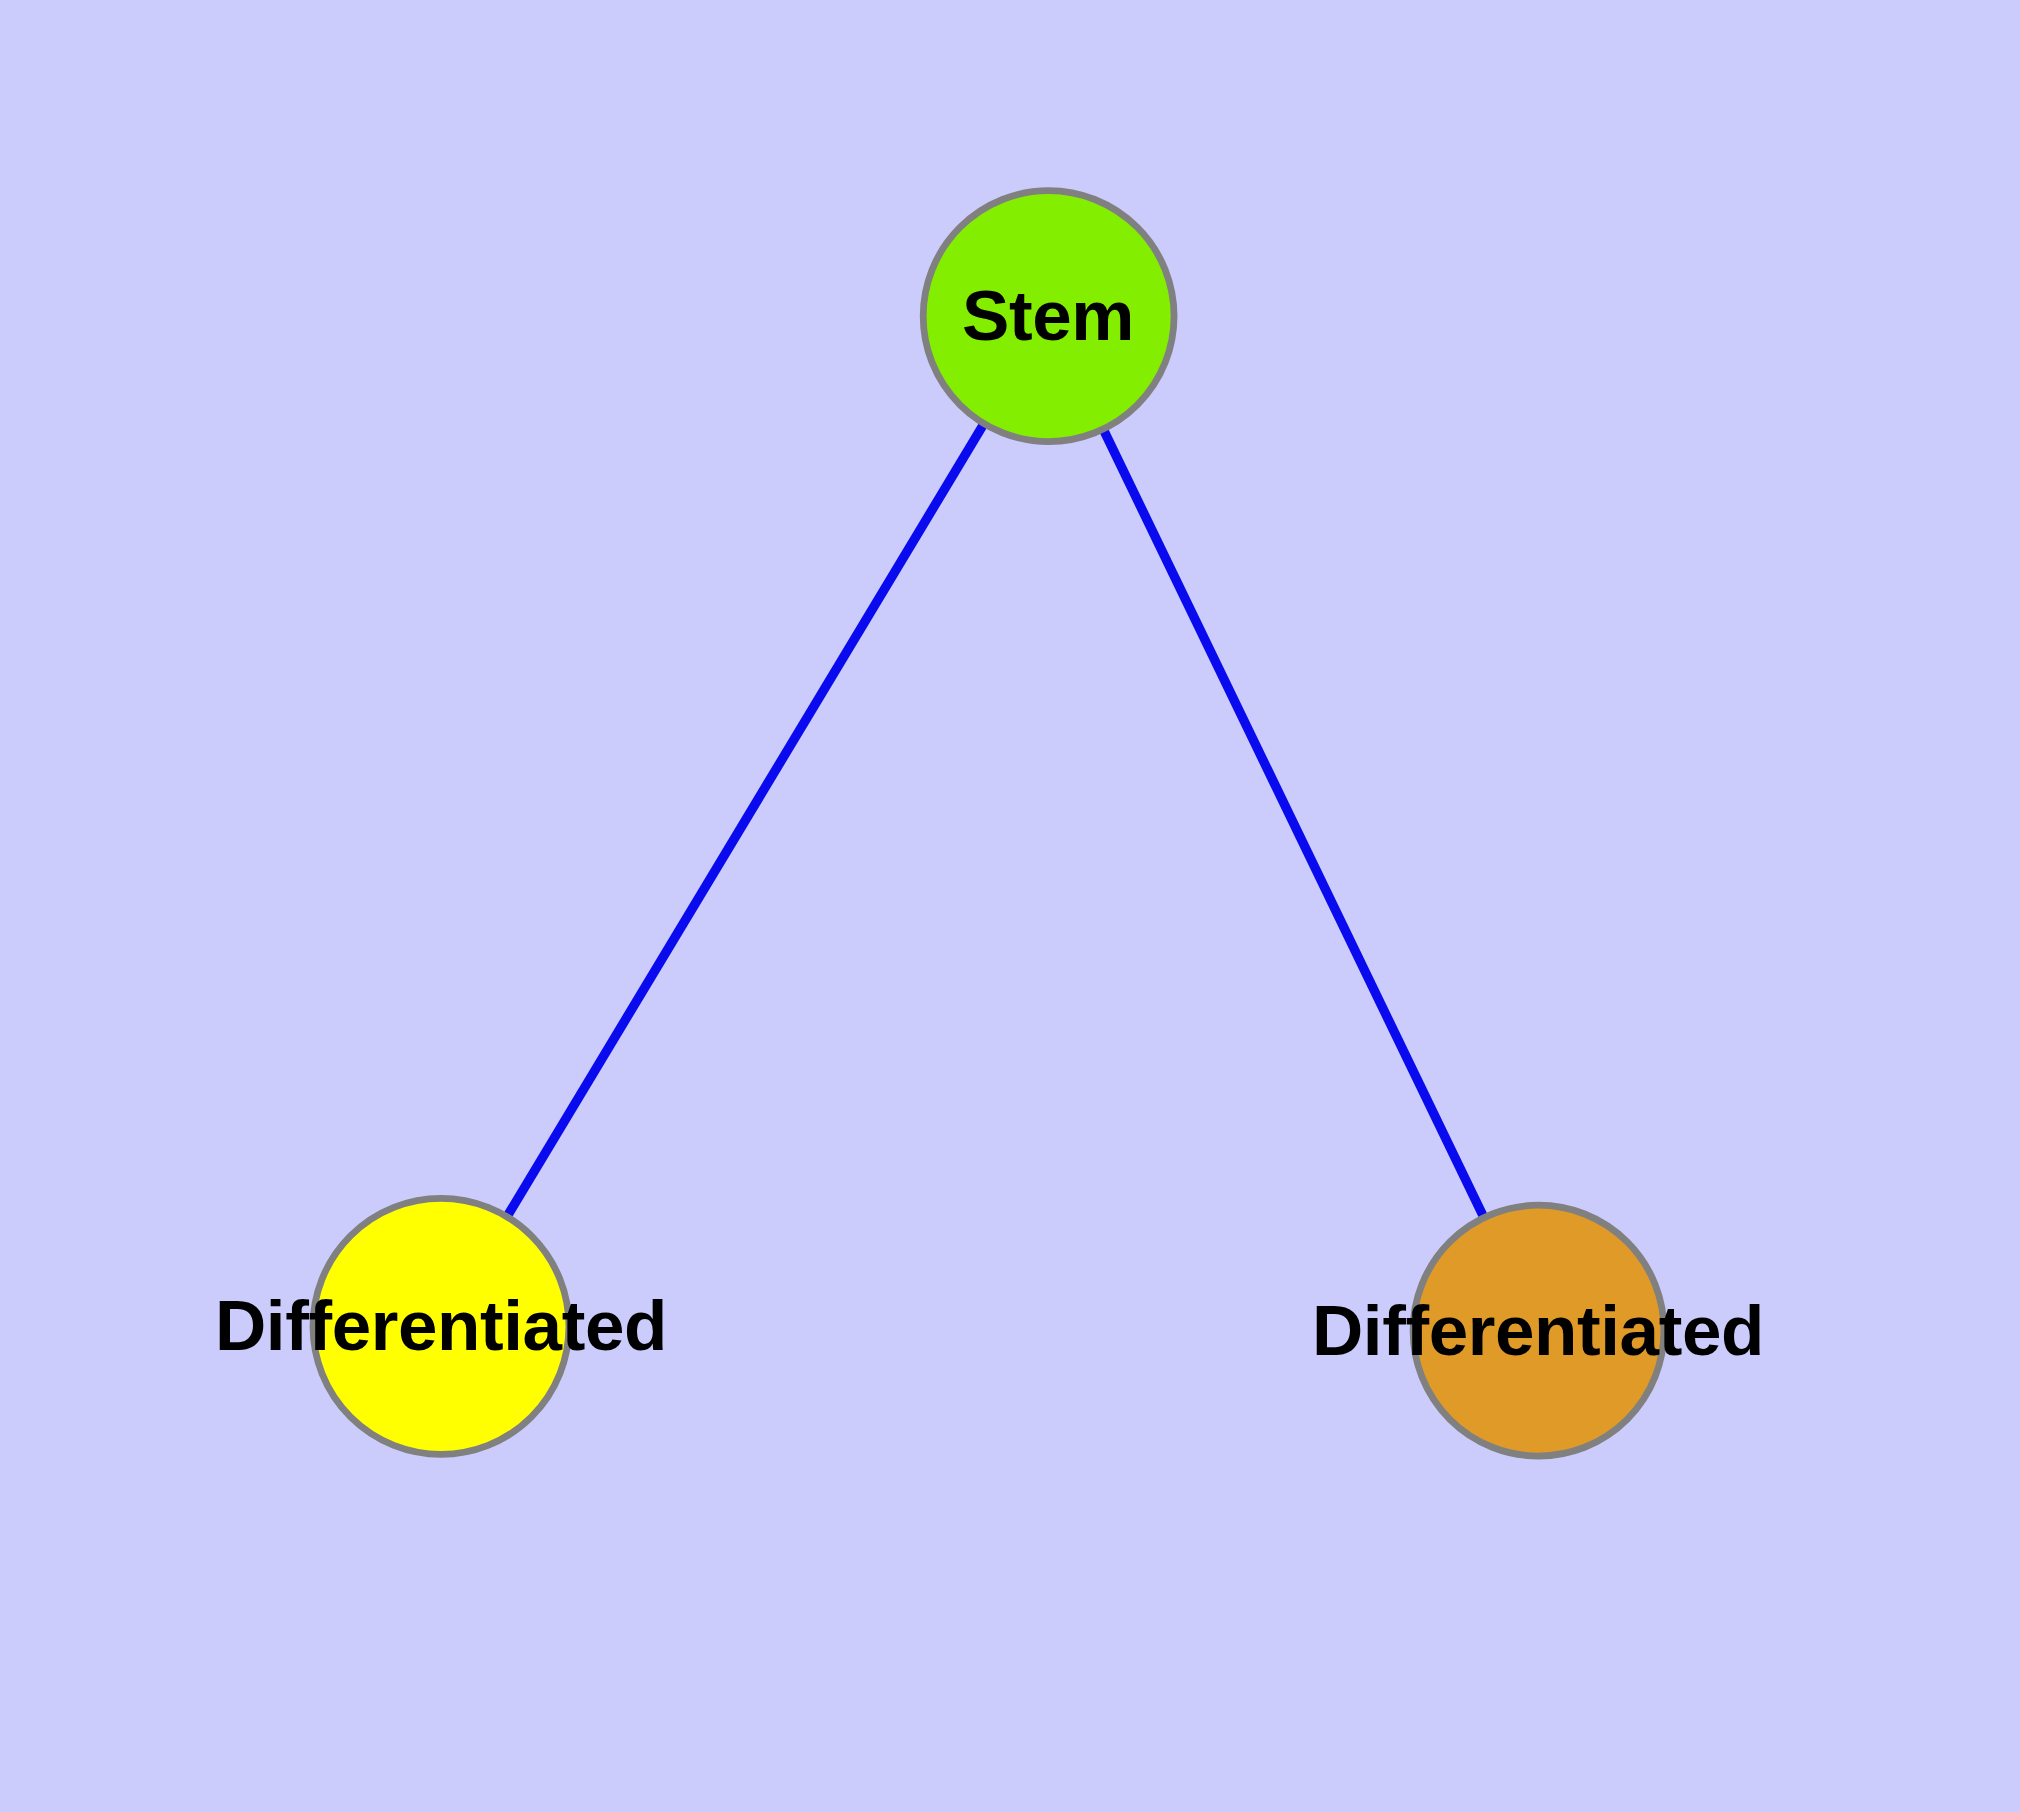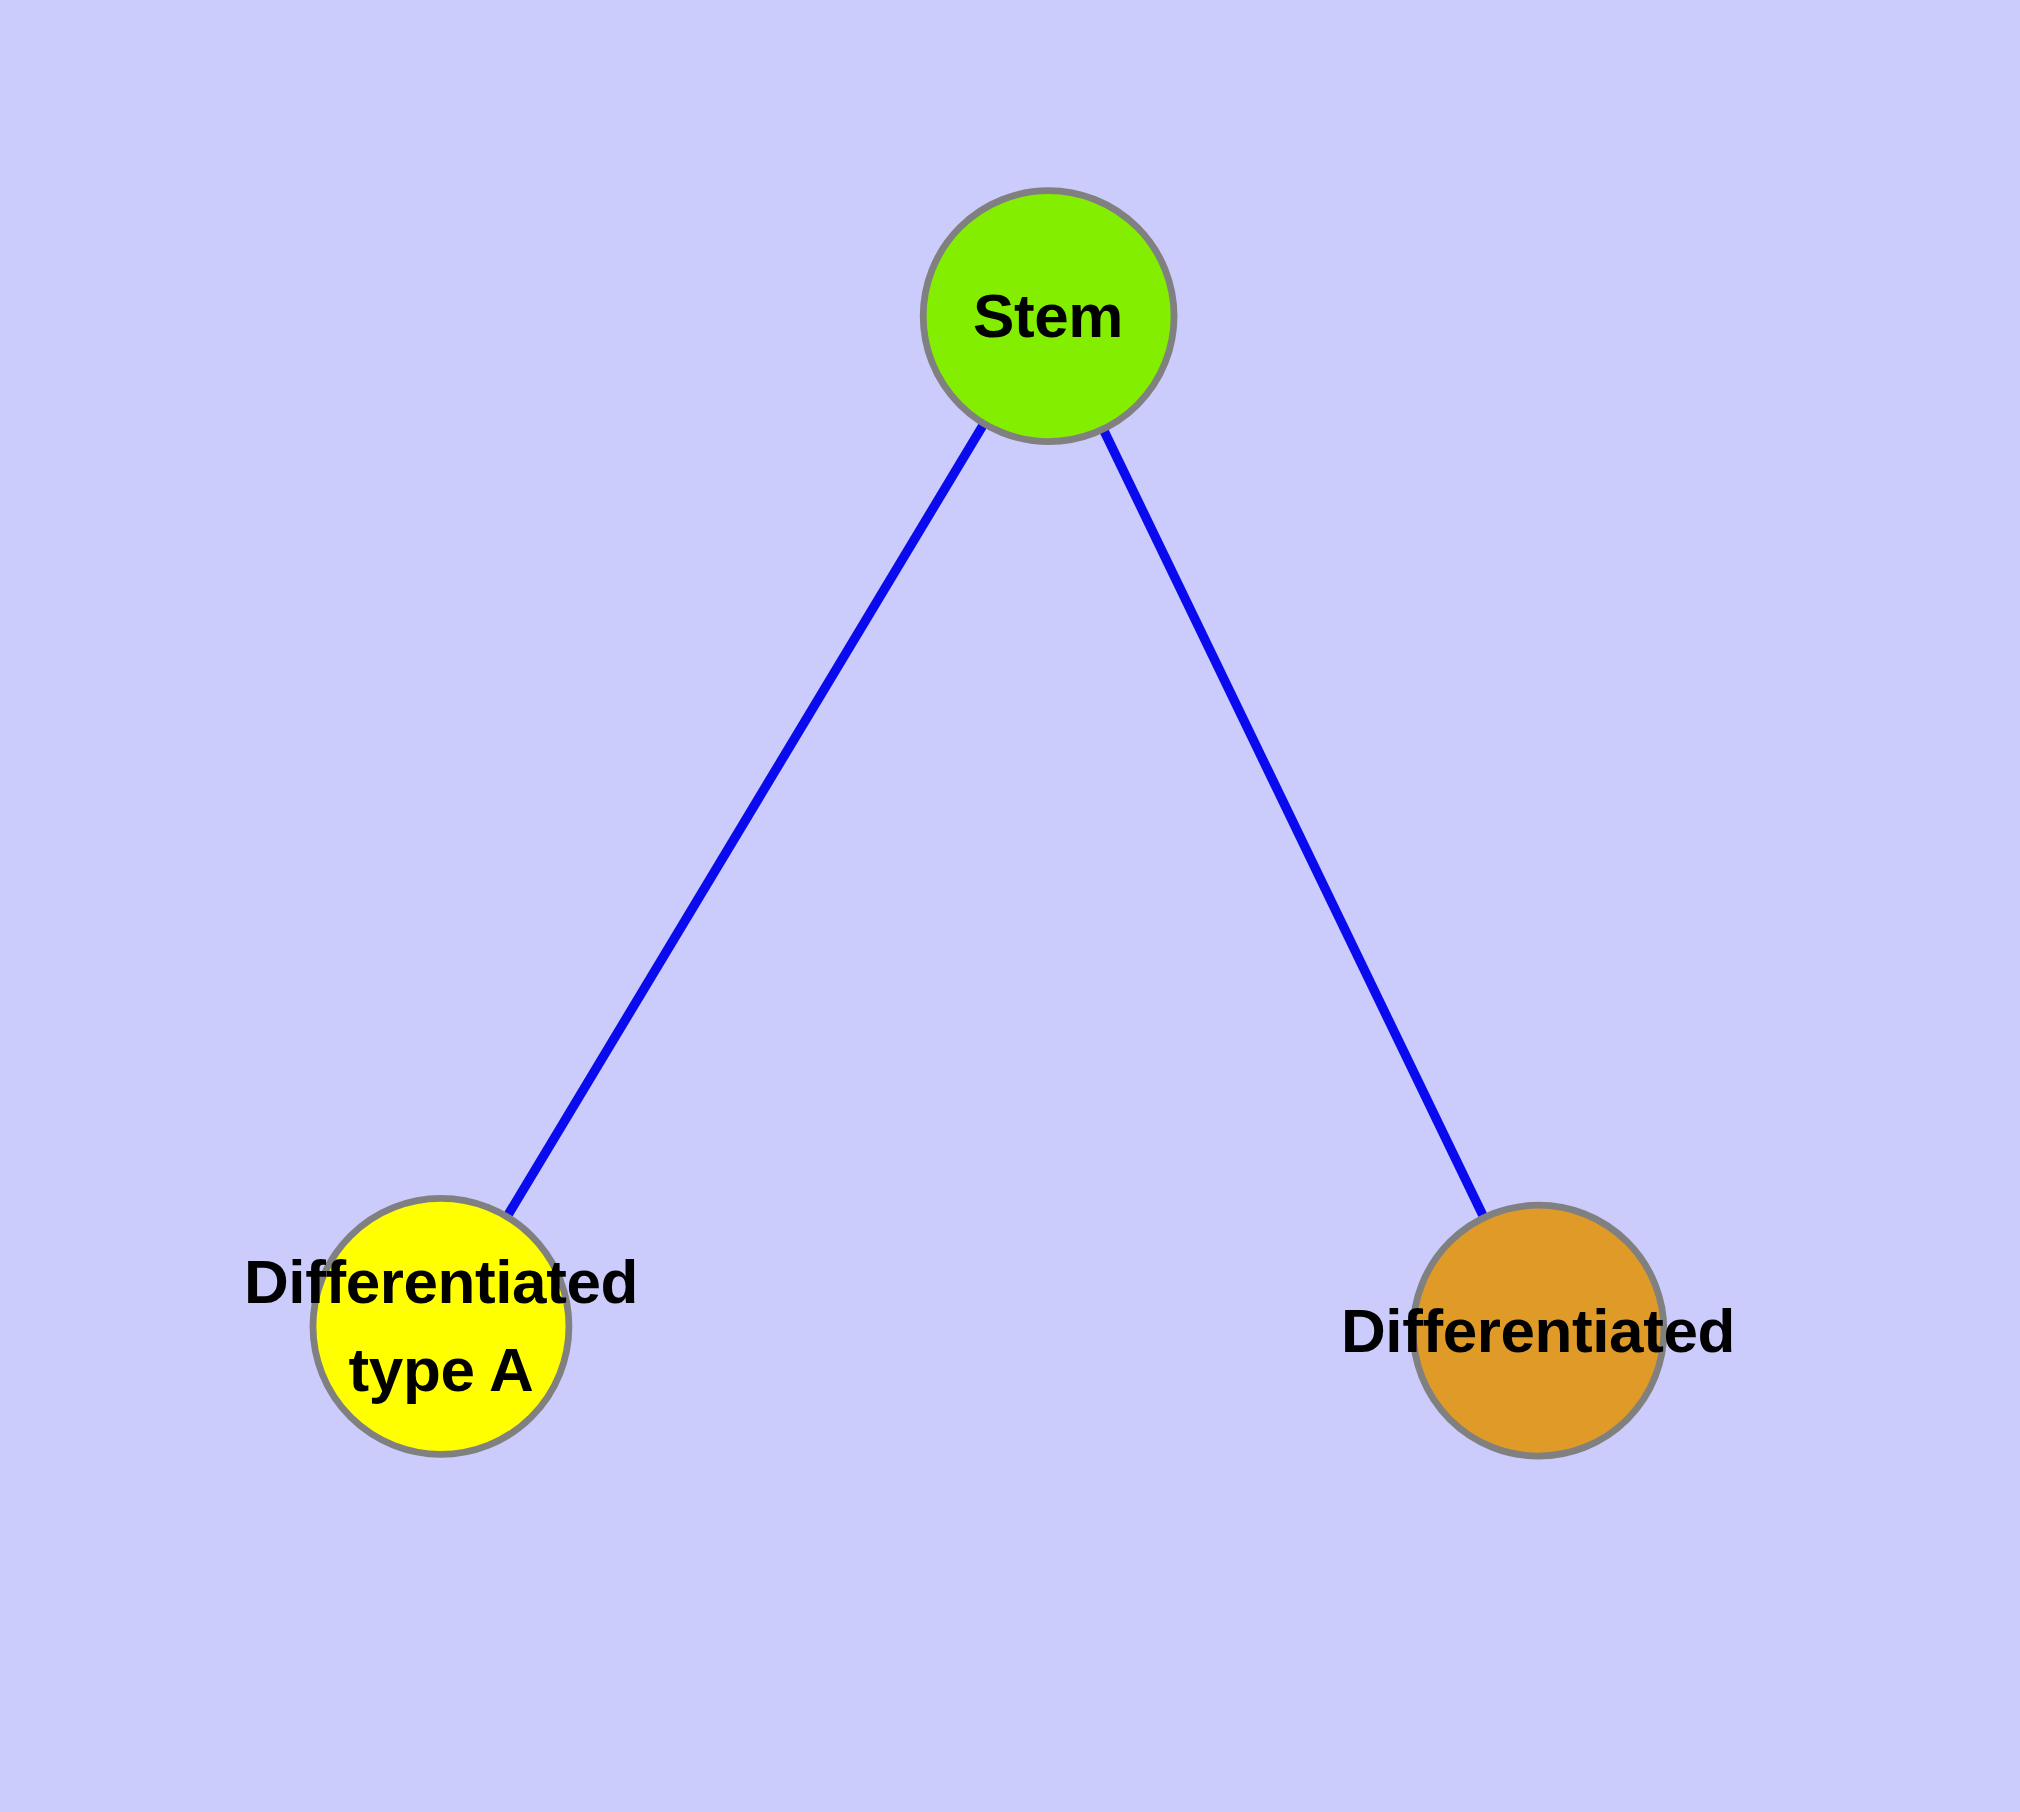--- a/index.html
+++ b/index.html
@@ -26,21 +26,21 @@
     position: absolute;
     left: 0;
     top: 0;
     width: 2021px;
     height: 1812px;
   }
   .node-label {
     position: absolute;
     color: #000000;
     font-weight: bold;
-    font-size: 62px;
+    font-size: 71px;
     line-height: 88px;
     text-align: center;
     white-space: pre;
     letter-spacing: -0.4px;
     transform: translate(-50%, -50%);
     pointer-events: none;
   }
 </style>
 </head>
 <body>
@@ -58,18 +58,18 @@
 
     <g>
       <circle id="node-stem" cx="1237" cy="373" r="148" fill="#84ee00" stroke="#808080" stroke-width="8"></circle>
       <circle id="node-diff-a" cx="520" cy="1565" r="151" fill="#ffff00" stroke="#808080" stroke-width="8"></circle>
       <circle id="node-diff-b" cx="1815" cy="1570" r="148" fill="#e09a28" stroke="#808080" stroke-width="8"></circle>
     </g>
   </svg>
 
   <div class="node-label" id="label-stem" style="left: 1048px; top: 316px;"><span>Stem</span></div>
 
-  <div class="node-label" id="label-diff-a" style="left: 441px; top: 1326px;"><span>Differentiated</span><br><span>type A</span></div>
+  <div class="node-label" id="label-diff-a" style="left: 441px; top: 1326px;"><span>Differentiated</span><br></div>
 
   <div class="node-label" id="label-diff-b" style="left: 1538px; top: 1331px;"><span>Differentiated</span><br></div>
 
 </div>
 
 
 </body></html>

